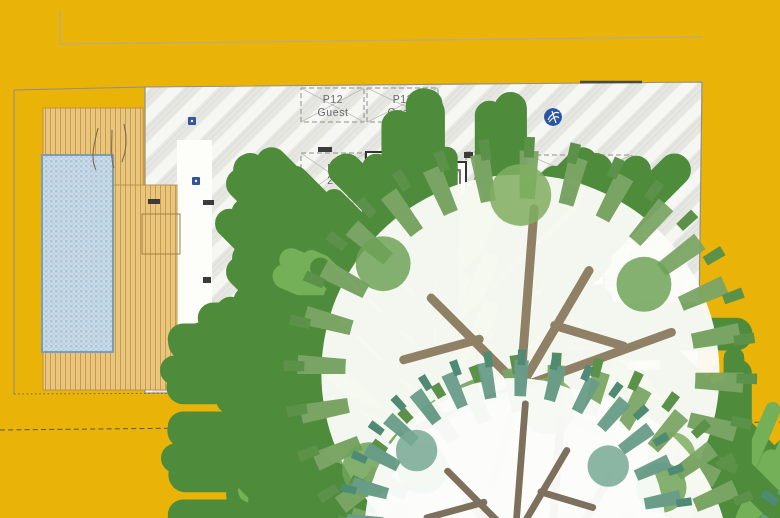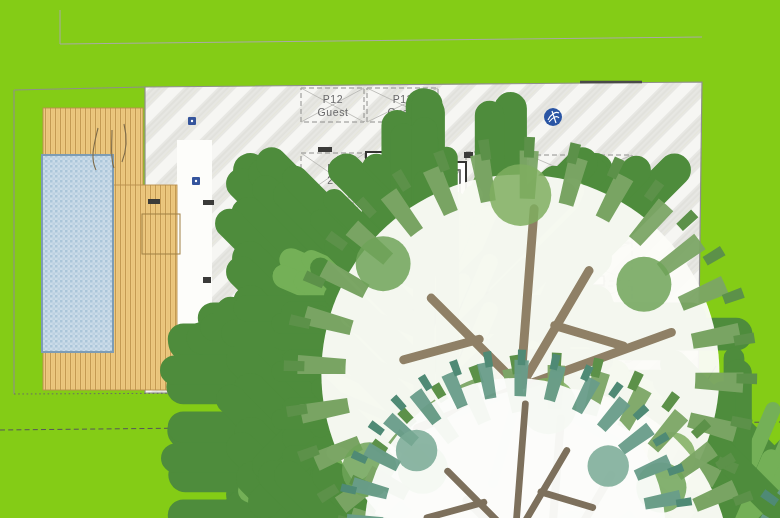--- a/index.html
+++ b/index.html
@@ -1,16 +1,16 @@
 <!DOCTYPE html>
 <html><head>
 <meta charset="utf-8">
 <style>
   html,body{margin:0;padding:0;background:#ffffff;}
-  .sheet{position:relative;width:780px;height:518px;background:#84cc16;overflow:hidden;}
+  .sheet{position:relative;width:780px;height:518px;background:#eab308;overflow:hidden;}
   svg{position:absolute;left:0;top:0;}
   text.stall{font-family:"Liberation Sans",sans-serif;font-size:10.5px;fill:#68686a;letter-spacing:.6px;text-anchor:middle;}
 </style>
 </head>
 <body>
 
 <div class="sheet">
 <svg width="780" height="518" viewBox="0 0 780 518">
   <defs>
 

